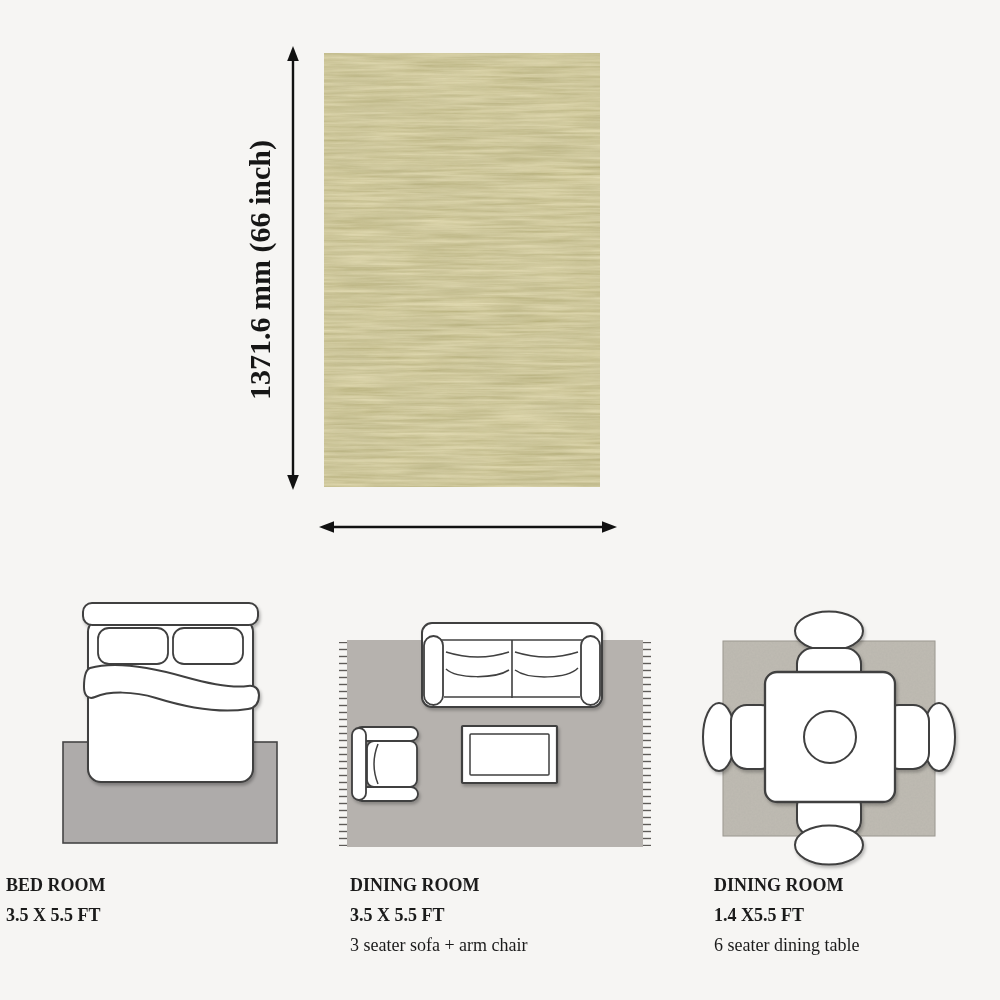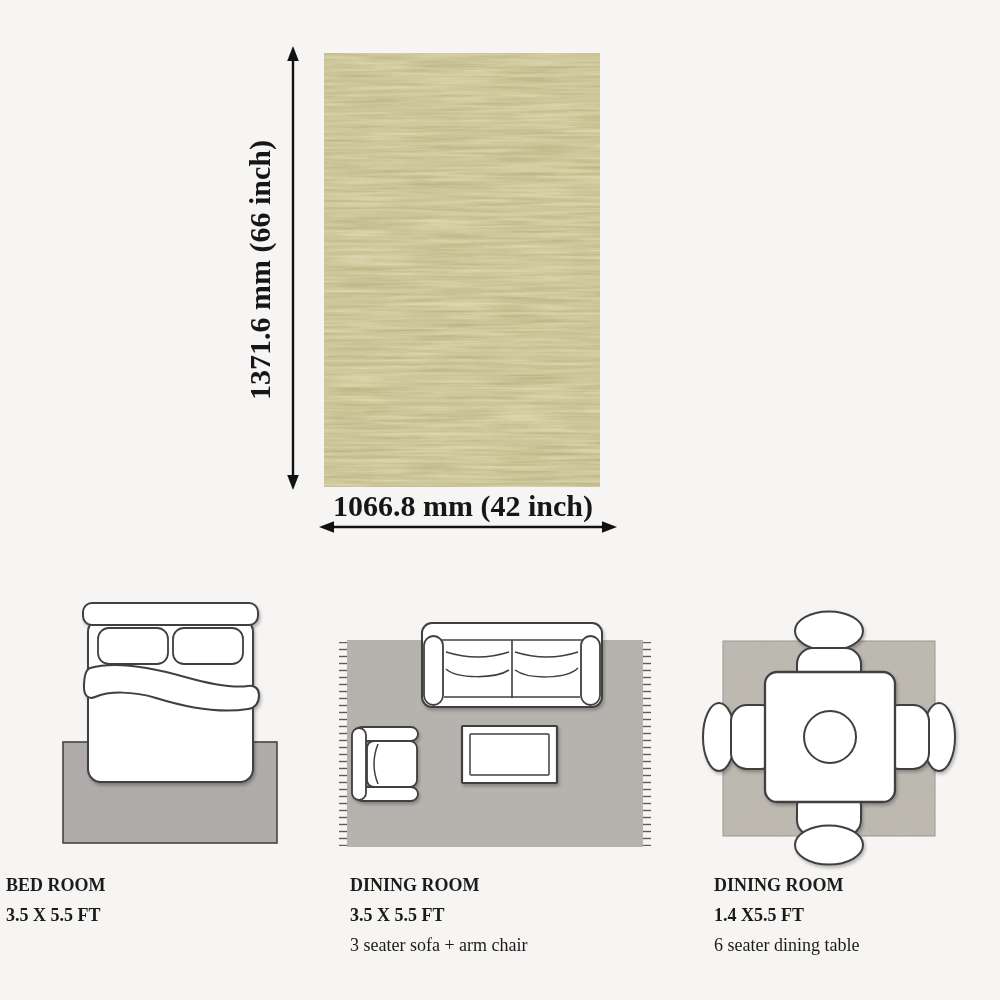--- a/index.html
+++ b/index.html
@@ -58,21 +58,20 @@
 
   <svg class="abs" style="left:284px; top:45px;" width="18" height="446" viewBox="0 0 18 446">
     <line x1="9" y1="14" x2="9" y2="432" stroke="#111" stroke-width="2.4"></line>
     <polygon points="9,1 3.2,16 14.8,16" fill="#111"></polygon>
     <polygon points="9,445 3.2,430 14.8,430" fill="#111"></polygon>
   </svg>
   <div class="abs dim-label vlabel-box">
     <span>1371.6 mm (66 inch)</span>
   </div>
 
-  <div class="abs dim-label hlabel-box">1066.8 mm (42 inch)</div>
   <svg class="abs" style="left:318px; top:518px;" width="300" height="18" viewBox="0 0 300 18">
     <line x1="14" y1="9" x2="286" y2="9" stroke="#111" stroke-width="2.4"></line>
     <polygon points="1,9 16,3.2 16,14.8" fill="#111"></polygon>
     <polygon points="299,9 284,3.2 284,14.8" fill="#111"></polygon>
   </svg>
 
   <svg class="abs room-svg" style="left:55px; top:595px;" width="230" height="256" viewBox="0 0 230 256">
     <defs>
       <filter id="ds1" x="-20%" y="-20%" width="140%" height="140%">
         <feDropShadow dx="1.5" dy="2.5" stdDeviation="1.5" flood-color="#000" flood-opacity="0.28"></feDropShadow>

